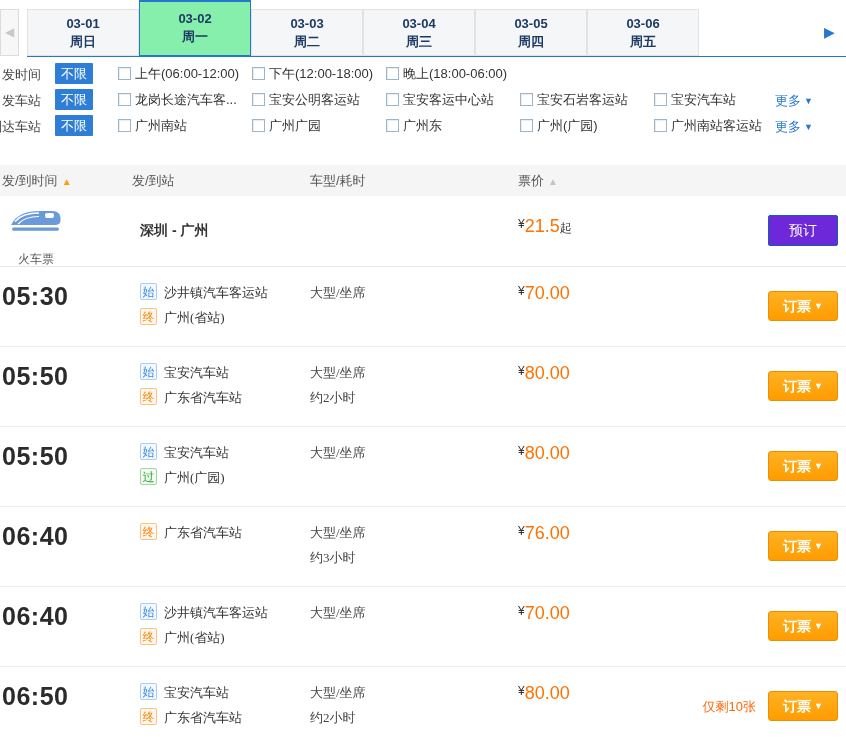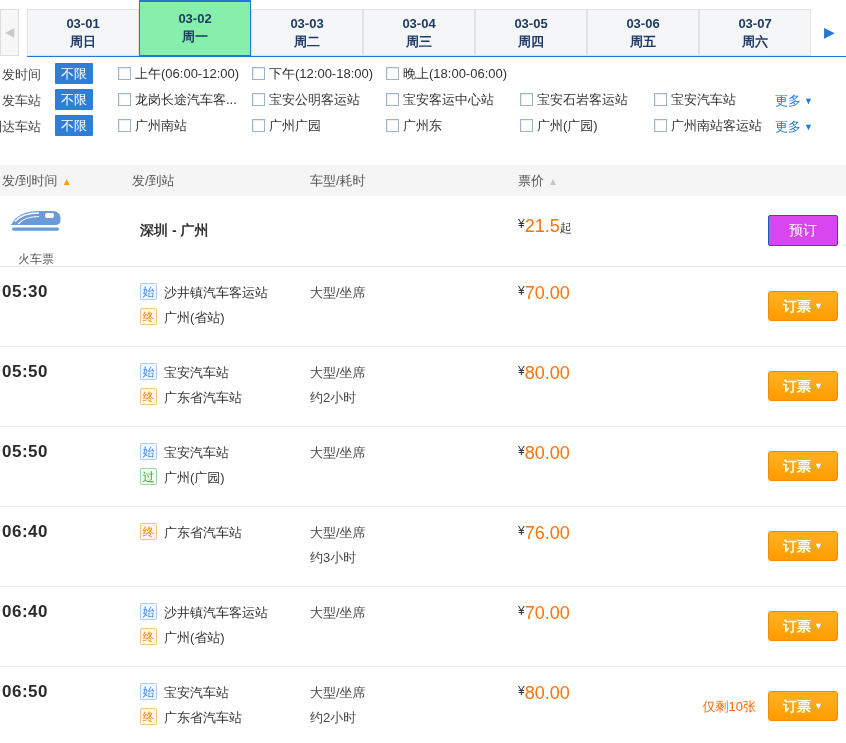--- a/index.html
+++ b/index.html
@@ -45,28 +45,28 @@
   
   .train-row{position:absolute;top:196px;left:0;width:846px;height:71px;border-bottom:1px solid #e8e8e8;box-sizing:border-box;}
   .train-ic{position:absolute;left:8px;top:10px;width:56px;text-align:center;}
   .train-ic .lbl{font-size:12px;color:#555;margin-top:14px;}
   .route{position:absolute;left:140px;top:26px;font-size:14px;font-weight:bold;color:#333;}
   .pricebox{position:absolute;left:518px;top:20px;white-space:nowrap;}
   .yen{font-size:12px;color:#333;vertical-align:4px;}
   .amt{font-size:18px;color:var(--price);}
   .sufx{font-size:12px;color:#333;}
   .reserve-btn{position:absolute;right:8px;top:19px;width:70px;height:31px;box-sizing:border-box;
-    background:#d946ef;border:1px solid #135fb2;border-radius:2px;color:#fff;font-size:14px;
+    background:#6d28d9;border:1px solid #135fb2;border-radius:2px;color:#fff;font-size:14px;
     text-align:center;line-height:29px;cursor:pointer;}
   
   .rows{position:absolute;top:267px;left:0;width:846px;}
   .brow{position:relative;height:80px;border-bottom:1px solid #eaedf0;box-sizing:border-box;}
-  .btime{position:absolute;left:2px;top:15px;font-size:17px;font-weight:bold;color:#2b2b2b;letter-spacing:.5px;}
+  .btime{position:absolute;left:2px;top:15px;font-size:25px;font-weight:bold;color:#2b2b2b;letter-spacing:.5px;}
   .bsta{position:absolute;left:140px;top:13px;}
-  .bline{height:25px;line-height:25px;font-size:13px;color:#333;white-space:nowrap;}
+  .bline{height:25px;line-height:25px;font-size:13px;color:#333;white-space:nowrap;font-family:Liberation Serif, serif;}
   .badge{display:inline-block;width:17px;height:17px;line-height:17px;text-align:center;font-size:12px;
     border-radius:2px;margin-right:7px;box-sizing:border-box;vertical-align:1px;}
   .badge.start{color:#3c8ae0;border:1px solid #a8cdf0;background:#f3f9ff;}
   .badge.end{color:#ff8000;border:1px solid #ffc27d;background:#fff8f0;}
   .badge.via{color:#2aa02a;border:1px solid #9fd69f;background:#f4fcf4;}
   .btype{position:absolute;left:310px;top:13px;font-size:13px;color:#444;}
   .btype .bline{color:#444;}
   .bprice{position:absolute;left:518px;top:16px;white-space:nowrap;}
   .remain{position:absolute;right:90px;top:31px;font-size:13px;color:var(--lowstock);}
   .book-btn{position:absolute;right:8px;top:24px;width:70px;height:30px;box-sizing:border-box;
@@ -100,24 +100,20 @@
         <div class="tw">周三</div>
       </div>
       <div class="tab">
         <div class="td">03-05</div>
         <div class="tw">周四</div>
       </div>
       <div class="tab">
         <div class="td">03-06</div>
         <div class="tw">周五</div>
       </div>
-      <div class="tab">
-        <div class="td">03-07</div>
-        <div class="tw">周六</div>
-      </div>
     </div>
   <div class="nav-next">
     <span>▶</span>
   </div>
 </div>
 
 <div class="filters">
     <div class="frow">
       <span class="flabel">出发时间</span>
       <span class="unlim">不限</span>

